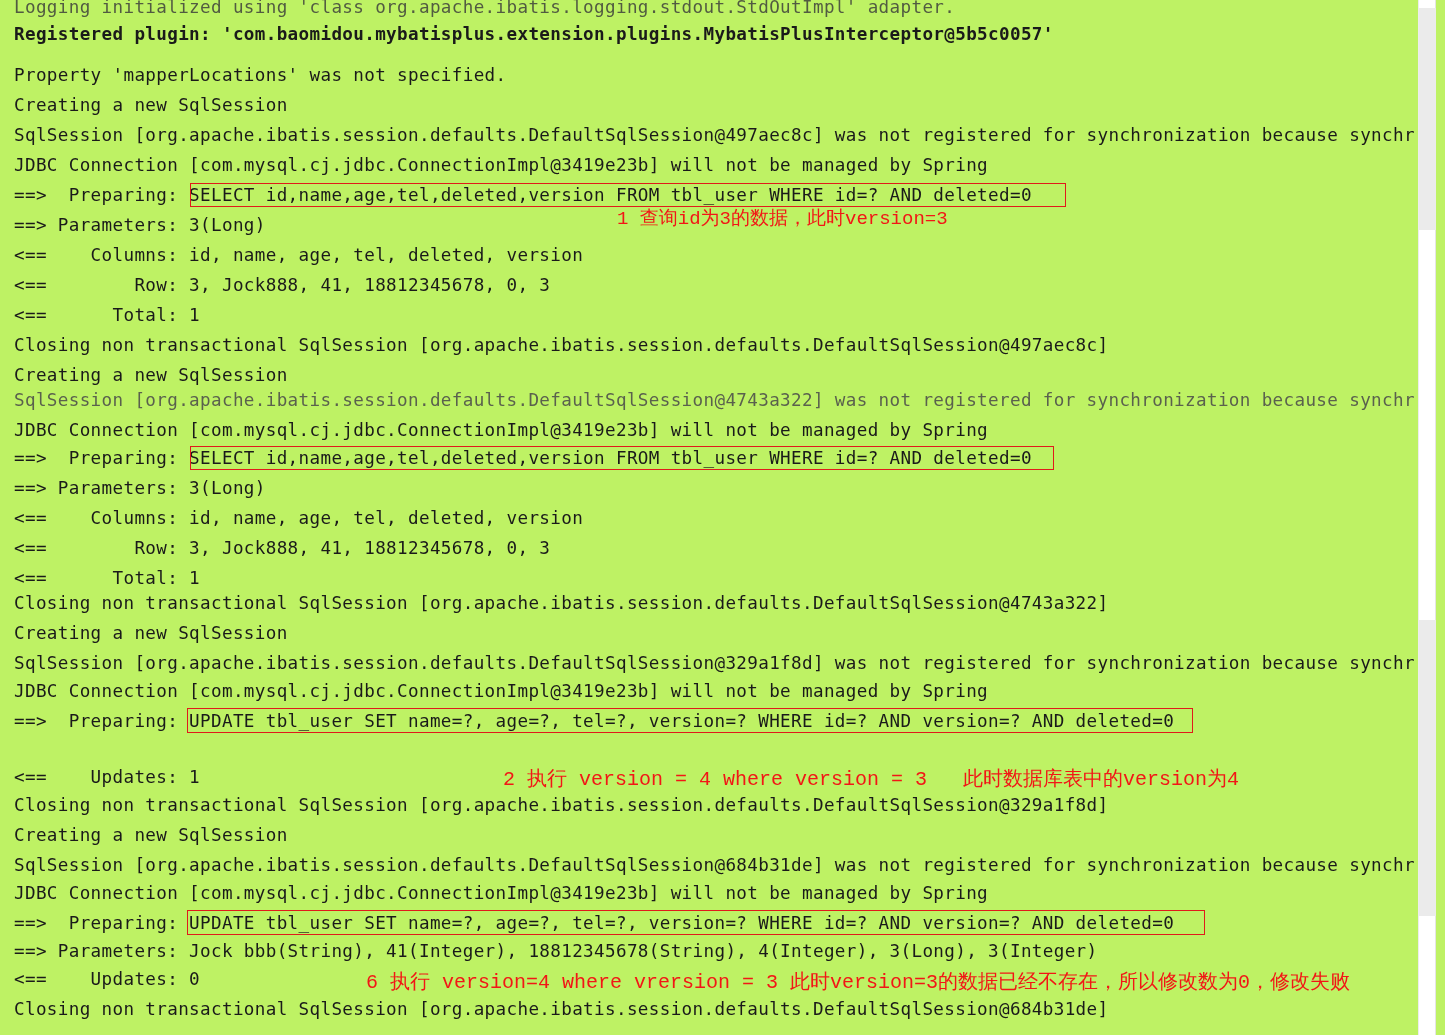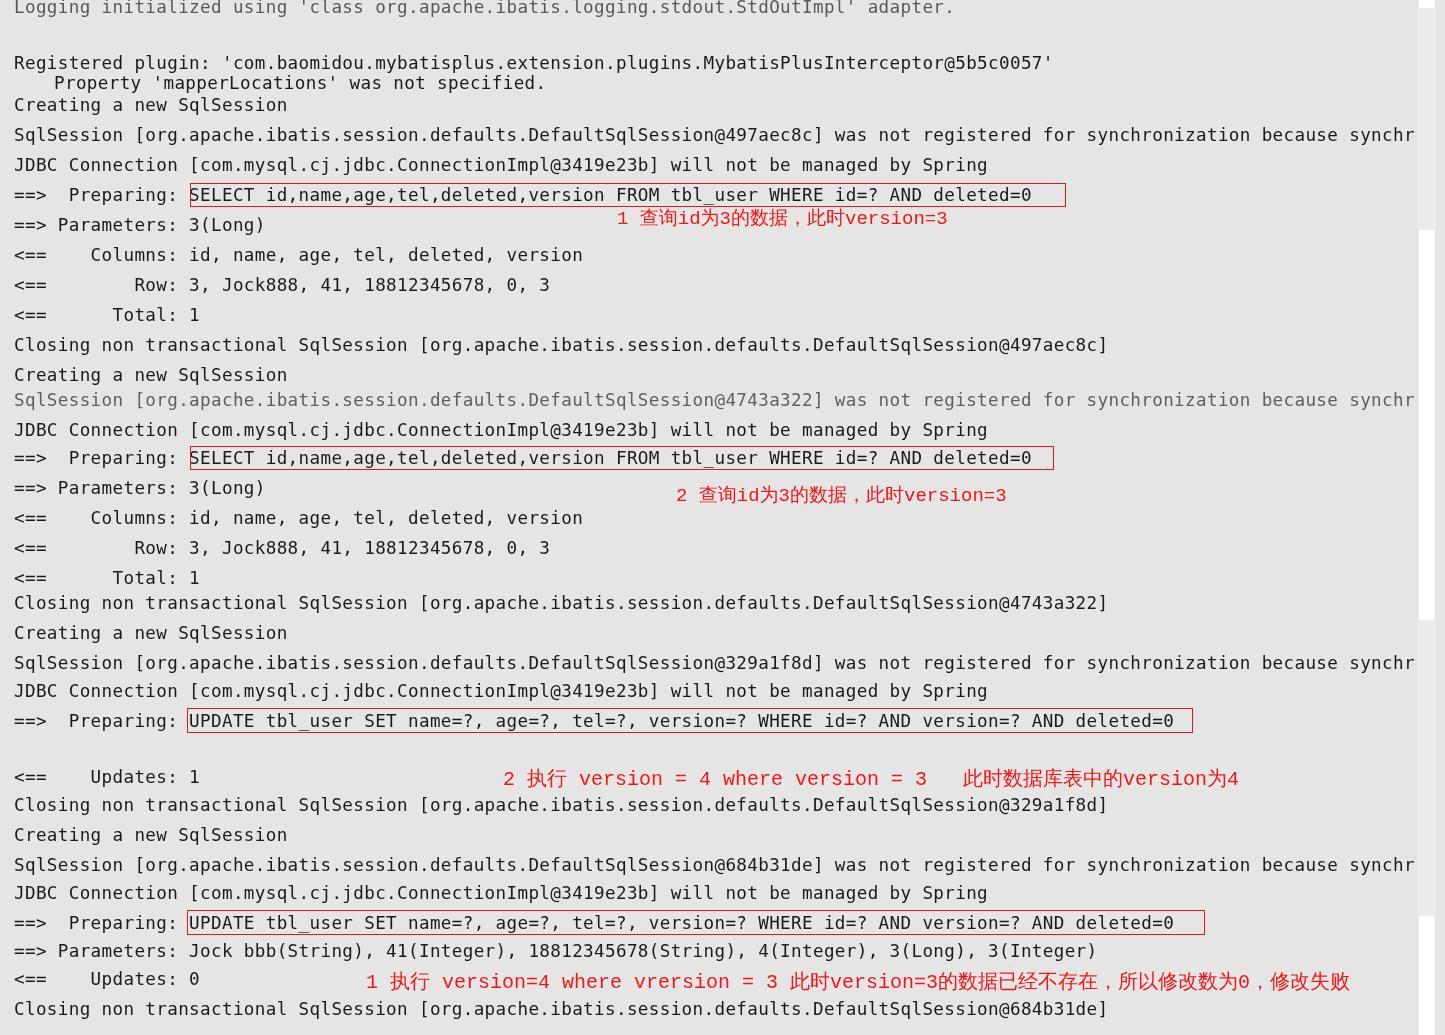--- a/index.html
+++ b/index.html
@@ -13,21 +13,21 @@
     overflow: hidden;
     font-family: "DejaVu Sans Mono", "Liberation Mono", monospace;
   }
 
   #console {
     position: absolute;
     left: 0;
     top: 0;
     width: 1445px;
     height: 1035px;
-    background: #e5e5e5;
+    background: #bef264;
     overflow: hidden;
   }
 
   
   .log-line {
     position: absolute;
     left: 14px;
     white-space: pre;
     font-family: "DejaVu Sans Mono", "Liberation Mono", monospace;
     font-size: 17.6px;
@@ -86,22 +86,22 @@
     width: 1px;
     background: #e4e4e4;
   }
 </style>
 </head>
 <body>
 
 <div id="console">
 
   <div class="log-line clipped-top" style="top:-3px;">Logging initialized using 'class org.apache.ibatis.logging.stdout.StdOutImpl' adapter.</div>
-  <div class="log-line" style="top:53px;">Registered plugin: 'com.baomidou.mybatisplus.extension.plugins.MybatisPlusInterceptor@5b5c0057'</div>
-  <div class="log-line" style="top:73px;margin-left:40px;">Property 'mapperLocations' was not specified.</div>
+  <div class="log-line" style="top:24px;font-weight:bold;">Registered plugin: 'com.baomidou.mybatisplus.extension.plugins.MybatisPlusInterceptor@5b5c0057'</div>
+  <div class="log-line" style="top:65px;">Property 'mapperLocations' was not specified.</div>
   <div class="log-line" style="top:95px;">Creating a new SqlSession</div>
   <div class="log-line" style="top:125px;">SqlSession [org.apache.ibatis.session.defaults.DefaultSqlSession@497aec8c] was not registered for synchronization because synchr</div>
   <div class="log-line" style="top:155px;">JDBC Connection [com.mysql.cj.jdbc.ConnectionImpl@3419e23b] will not be managed by Spring</div>
   <div class="log-line" style="top:185px;">==&gt;  Preparing: SELECT id,name,age,tel,deleted,version FROM tbl_user WHERE id=? AND deleted=0</div>
   <div class="log-line" style="top:215px;">==&gt; Parameters: 3(Long)</div>
   <div class="log-line" style="top:245px;">&lt;==    Columns: id, name, age, tel, deleted, version</div>
   <div class="log-line" style="top:275px;">&lt;==        Row: 3, Jock888, 41, 18812345678, 0, 3</div>
   <div class="log-line" style="top:305px;">&lt;==      Total: 1</div>
   <div class="log-line" style="top:335px;">Closing non transactional SqlSession [org.apache.ibatis.session.defaults.DefaultSqlSession@497aec8c]</div>
   <div class="log-line" style="top:365px;">Creating a new SqlSession</div>
@@ -126,23 +126,22 @@
   <div class="log-line" style="top:941px;">==&gt; Parameters: Jock bbb(String), 41(Integer), 18812345678(String), 4(Integer), 3(Long), 3(Integer)</div>
   <div class="log-line" style="top:969px;">&lt;==    Updates: 0</div>
   <div class="log-line" style="top:999px;">Closing non transactional SqlSession [org.apache.ibatis.session.defaults.DefaultSqlSession@684b31de]</div>
 
   <div class="sql-box" style="left:190px;  top:183px; width:876px;  height:24px;"></div>
   <div class="sql-box" style="left:190px;  top:446px; width:864px;  height:24px;"></div>
   <div class="sql-box" style="left:187px;  top:708px; width:1006px; height:25px;"></div>
   <div class="sql-box" style="left:187px;  top:910px; width:1018px; height:25px;"></div>
 
   <div class="annotation" style="left:617px; top:208px;">1 查询id为3的数据，此时version=3</div>
-  <div class="annotation" style="left:676px; top:485px;">2 查询id为3的数据，此时version=3</div>
   <div class="annotation small" style="left:503px; top:769px;">2 执行 version = 4 where version = 3   此时数据库表中的version为4</div>
-  <div class="annotation small" style="left:366px; top:972px;">1 执行 version=4 where vrersion = 3 此时version=3的数据已经不存在，所以修改数为0，修改失败</div>
+  <div class="annotation small" style="left:366px; top:972px;">6 执行 version=4 where vrersion = 3 此时version=3的数据已经不存在，所以修改数为0，修改失败</div>
 
   <div class="scrollbar-track">
     <div class="scroll-divider" style="top:0; height:1035px; right:0;"></div>
   </div>
   <div class="scrollbar-thumb" id="thumb-upper"></div>
   <div class="scrollbar-thumb" id="thumb-lower"></div>
 
 </div>
 
 </body></html>

